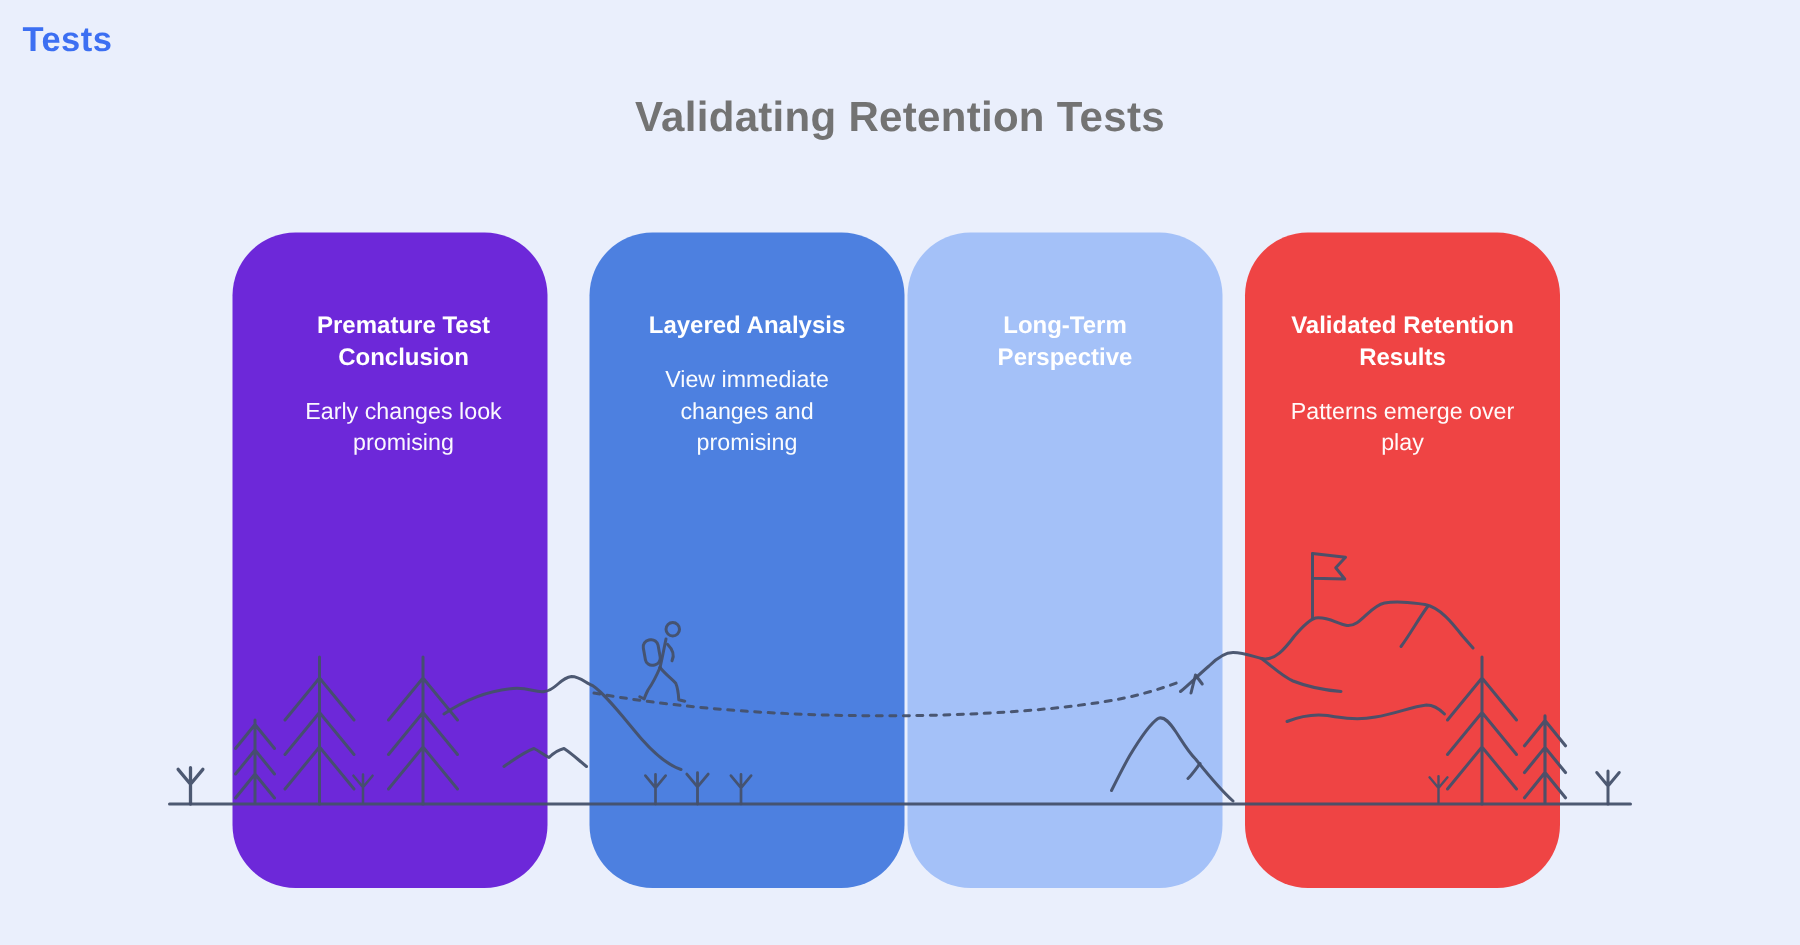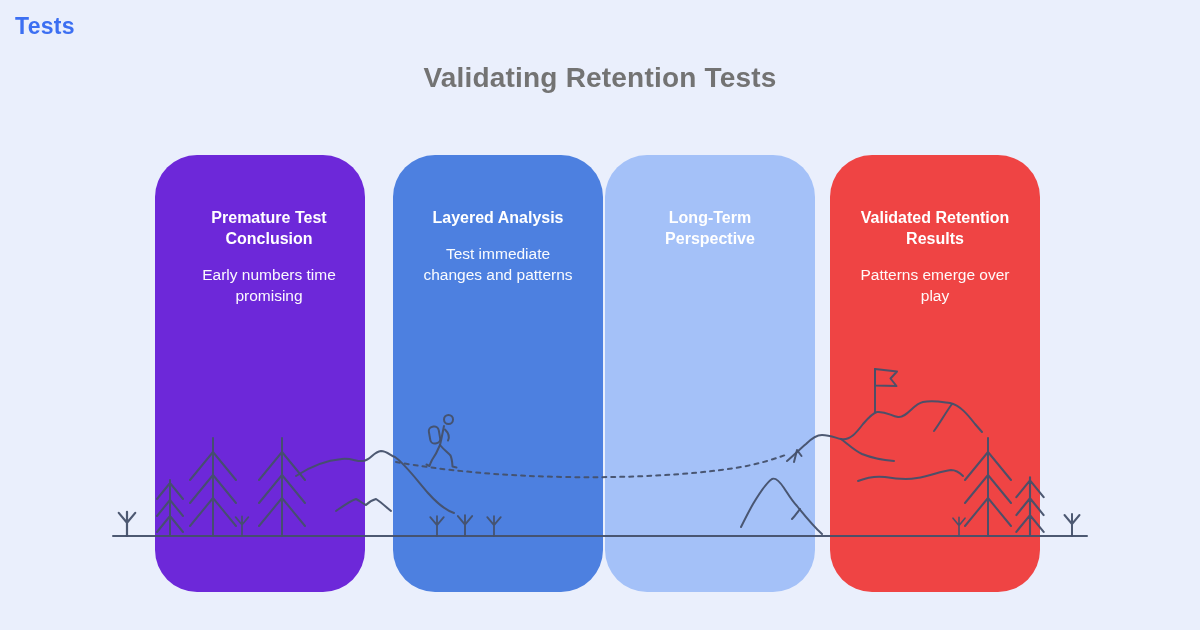--- a/index.html
+++ b/index.html
@@ -44,25 +44,25 @@
 
 <div class="canvas">
 
   <div class="logo">Tests</div>
 
   <h1 class="title">Validating Retention Tests</h1>
 
   <div class="cards">
     <div class="card" style="background: #6d28d9; padding-left: 18px;">
       <div class="card-title">Premature Test Conclusion</div>
-      <div class="card-body">Early numbers time promising</div>
+      <div class="card-body">Early changes look promising</div>
     </div>
     <div class="card" style="background: rgb(77, 128, 224);">
       <div class="card-title">Layered Analysis</div>
-      <div class="card-body">Test immediate changes and patterns</div>
+      <div class="card-body">View immediate changes and promising</div>
     </div>
     <div class="card" style="background: rgb(164, 193, 248);">
       <div class="card-title">Long-Term Perspective</div>
     </div>
     <div class="card" style="background: #ef4444;">
       <div class="card-title">Validated Retention Results</div>
       <div class="card-body">Patterns emerge over play</div>
     </div>
   </div>
 

